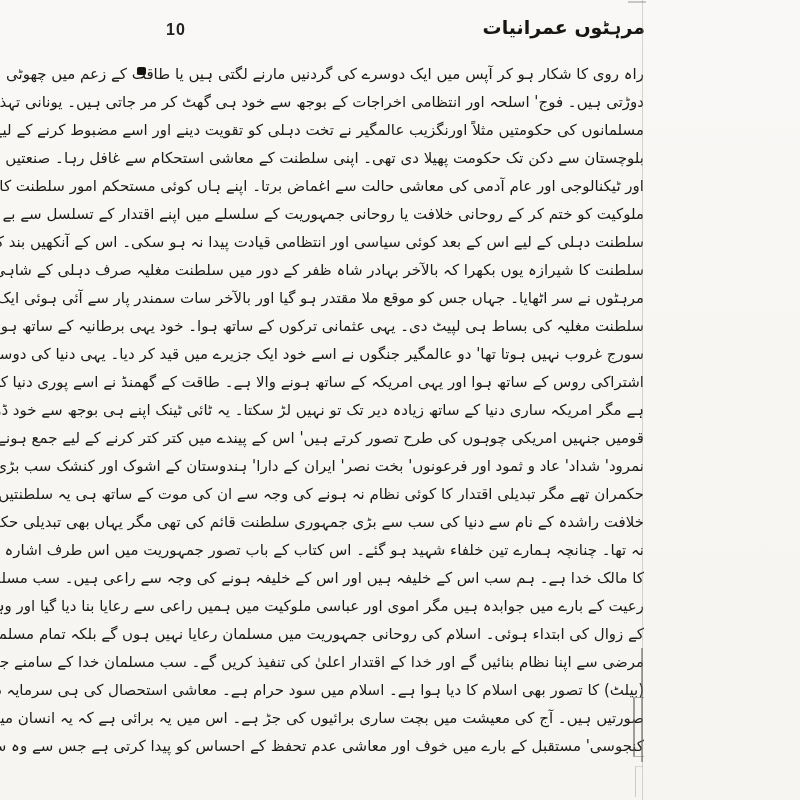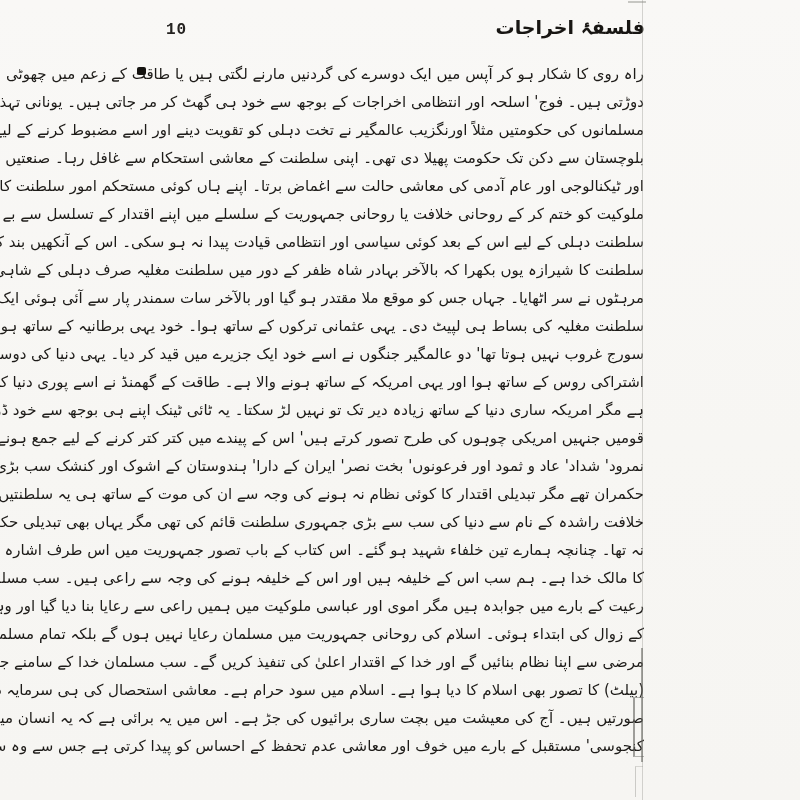--- a/index.html
+++ b/index.html
@@ -26,21 +26,21 @@
     direction: rtl;
     font-size: 19px;
     font-weight: bold;
     color: #181613;
     letter-spacing: 0px;
   }
   .page-number {
     position: absolute;
     top: 21px;
     left: 166px;
-    font-family: Liberation Mono, monospace;
+    font-family: Liberation Sans, sans-serif;
     font-size: 16px;
     font-weight: bold;
     color: #242220;
     letter-spacing: 1px;
   }
   .text-block {
     position: absolute;
     top: 60px;
     left: 139px;
     width: 505px;
@@ -101,21 +101,21 @@
     background: rgba(150, 150, 144, 0.5);
   }
 </style>
 </head>
 <body>
 
 <div class="scan-page">
 
   <div class="page-number">10</div>
 
-  <div class="page-header-title urdu" dir="rtl">فلسفۂ اخراجات</div>
+  <div class="page-header-title urdu" dir="rtl">مرہٹوں عمرانیات</div>
 
   <div class="text-block" dir="rtl" lang="ur">
       <div class="line">راہ روی کا شکار ہو کر آپس میں ایک دوسرے کی گردنیں مارنے لگتی ہیں یا طاقت کے زعم میں چھوٹی اور کمزور قوموں پر چڑھ</div>
       <div class="line">دوڑتی ہیں۔ فوج' اسلحہ اور انتظامی اخراجات کے بوجھ سے خود ہی گھٹ کر مر جاتی ہیں۔ یونانی تہذیب' رومن ایمپائر'</div>
       <div class="line">مسلمانوں کی حکومتیں مثلاً اورنگزیب عالمگیر نے تخت دہلی کو تقویت دینے اور اسے مضبوط کرنے کے لیے کابل سے برما اور</div>
       <div class="line">بلوچستان سے دکن تک حکومت پھیلا دی تھی۔ اپنی سلطنت کے معاشی استحکام سے غافل رہا۔ صنعتیں لگانے' جدید سائنس</div>
       <div class="line">اور ٹیکنالوجی اور عام آدمی کی معاشی حالت سے اغماض برتا۔ اپنے ہاں کوئی مستحکم امور سلطنت کا انفراسٹرکچر نہ بنا سکا۔</div>
       <div class="line">ملوکیت کو ختم کر کے روحانی خلافت یا روحانی جمہوریت کے سلسلے میں اپنے اقتدار کے تسلسل سے بے خبر رہا جس کی وجہ سے</div>
       <div class="line">سلطنت دہلی کے لیے اس کے بعد کوئی سیاسی اور انتظامی قیادت پیدا نہ ہو سکی۔ اس کے آنکھیں بند کرتے ہی اس کی</div>
       <div class="line">سلطنت کا شیرازہ یوں بکھرا کہ بالآخر بہادر شاہ ظفر کے دور میں سلطنت مغلیہ صرف دہلی کے شاہی قلعے تک محدود ہو گئی۔</div>

